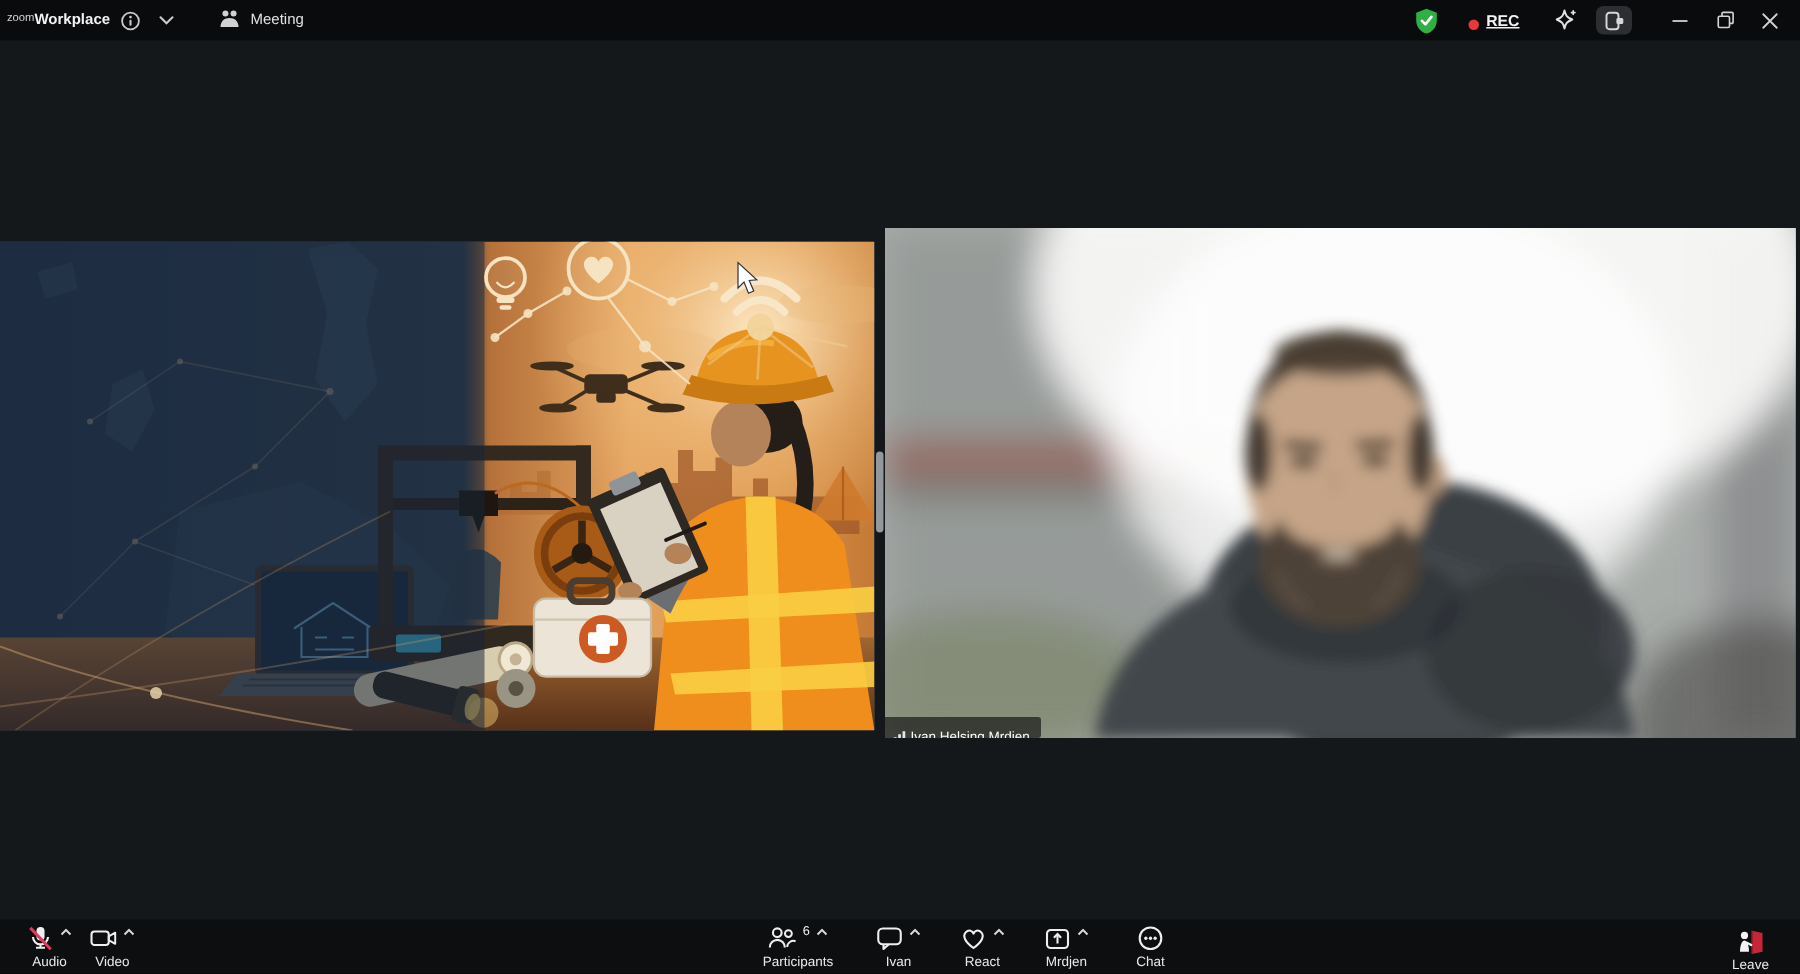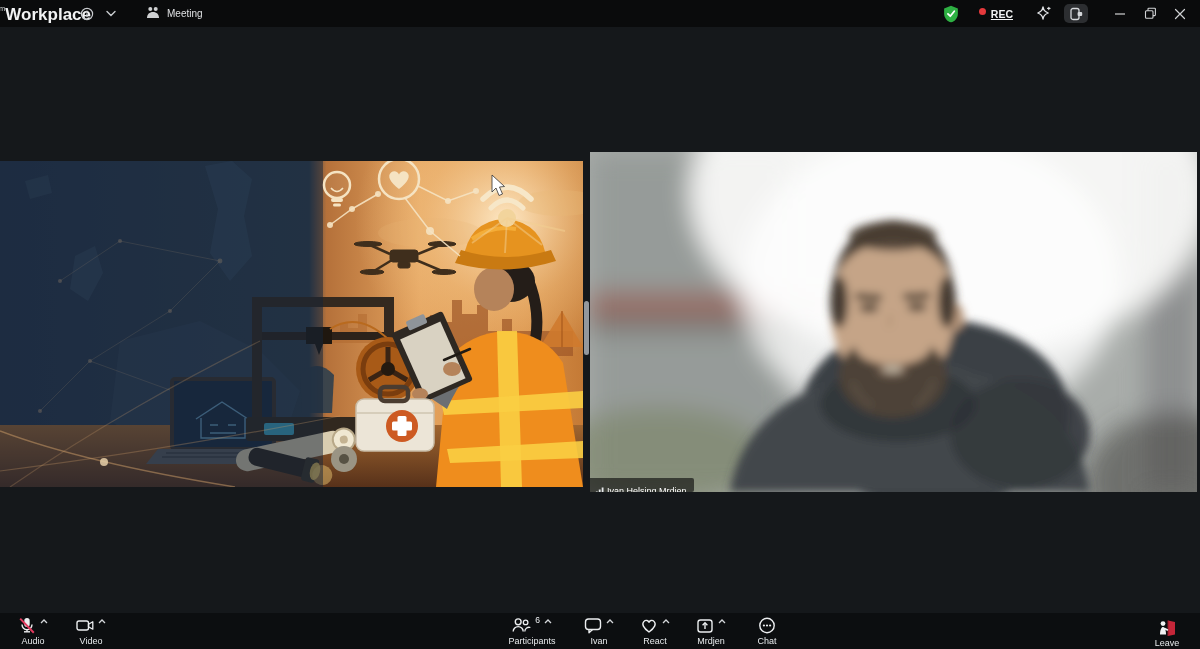--- a/index.html
+++ b/index.html
@@ -4,32 +4,32 @@
 <style>
   html,body{margin:0;padding:0;background:#000;}
   *{box-sizing:border-box;font-family:"Liberation Sans",sans-serif;}
   .app{position:relative;width:1200px;height:649px;background:#15181b;overflow:hidden;}
 
   
   .titlebar{position:absolute;top:0;left:0;right:0;height:27px;background:#0a0b0c;
     display:flex;align-items:center;color:#e6e8ea;}
   .brand{display:flex;flex-direction:row;justify-content:center;line-height:1;margin-left:8px;width:62px;}
   .brand-top{font-size:7.5px;color:#cfd2d4;}
-  .brand-bottom{font-size:17px;font-weight:700;color:#f2f3f4;margin-top:1px;}
+  .brand-bottom{font-size:10px;font-weight:700;color:#f2f3f4;margin-top:1px;}
   .tb-ic{background:none;border:none;padding:0;margin:0;display:flex;align-items:center;justify-content:center;cursor:default;}
   .ic-info{margin-left:10px;}
   .ic-chev{margin-left:12px;}
   .tab{display:flex;align-items:center;height:27px;}
   .meeting-tab{margin-left:22px;gap:7px;padding:0 8px;font-size:10px;color:#dfe1e3;}
   .active-tab{margin-left:68px;gap:7px;padding:0 10px;background:#282828;border-radius:8px 8px 0 0;font-size:9.5px;color:#f0f1f2;}
   .avatar{width:15px;height:15px;border-radius:4px;background:#27a35a;color:#fff;font-size:7px;font-weight:700;
     display:flex;align-items:center;justify-content:center;letter-spacing:.2px;}
   .tab-label{white-space:nowrap;}
   .spacer{flex:1;}
-  .rec{display:flex;align-items:flex-start;gap:5px;margin-left:20px;font-size:10.5px;font-weight:700;color:#f2f3f4;text-decoration:underline;}
+  .rec{display:flex;align-items:flex-end;gap:5px;margin-left:20px;font-size:10.5px;font-weight:700;color:#f2f3f4;text-decoration:underline;}
   .rec-dot{width:7px;height:7px;border-radius:50%;background:#e5393c;display:inline-block;}
   .ic-ai{margin-left:22px;}
   .panel-btn{margin-left:12px;width:24px;height:19px;background:#2c2e31;border:none;border-radius:5px;
     display:flex;align-items:center;justify-content:center;padding:0;}
   .win-btn{background:none;border:none;padding:0;margin-left:0;width:28px;height:27px;display:flex;align-items:center;justify-content:center;}
   .ic-min{margin-left:18px;}
   .ic-max{margin-left:2px;}
   .ic-close{margin-left:2px;margin-right:6px;}
 
   
@@ -41,21 +41,21 @@
   .slide-text{position:absolute;left:37px;top:44px;color:#fff;}
   .slide-title{font-size:17.5px;font-weight:700;letter-spacing:.6px;}
   .slide-subtitle{font-size:11.5px;margin-top:11px;color:#f2f3f5;}
   .slide-date{font-size:8.5px;margin-top:8px;color:#c9cfd8;}
 
   .name-tag{position:absolute;left:0;bottom:0;height:14px;display:flex;align-items:center;gap:3px;
     background:rgba(8,8,8,.62);color:#fff;font-size:9px;padding:12px 7px 0 3px;border-radius:0 2px 2px 0;white-space:nowrap;}
 
   
   .toolbar{position:absolute;left:0;right:0;bottom:0;height:36px;background:#0c0e10;color:#eceff1;}
-  .tb-left{position:absolute;left:12px;top:0;height:36px;display:flex;gap:16px;}
+  .tb-left{position:absolute;left:12px;top:0;height:36px;display:flex;gap:0;}
   .tb-center{position:absolute;left:500px;top:0;height:36px;display:flex;gap:14px;}
   .tb-right{position:absolute;right:12px;top:2px;height:36px;display:flex;}
   .tb-btn{display:flex;flex-direction:column;align-items:center;justify-content:flex-start;padding-top:4px;
     background:none;border:none;color:#eceff1;min-width:42px;cursor:default;}
   .ic-row{display:flex;align-items:flex-start;gap:4px;height:18px;}
   .lbl{font-size:9px;margin-top:1px;color:#e7eaec;}
   .count{font-size:8.5px;color:#eef1f3;transform:translateY(-2px);}
   .caret{margin-top:2px;}
 </style>
 </head>

